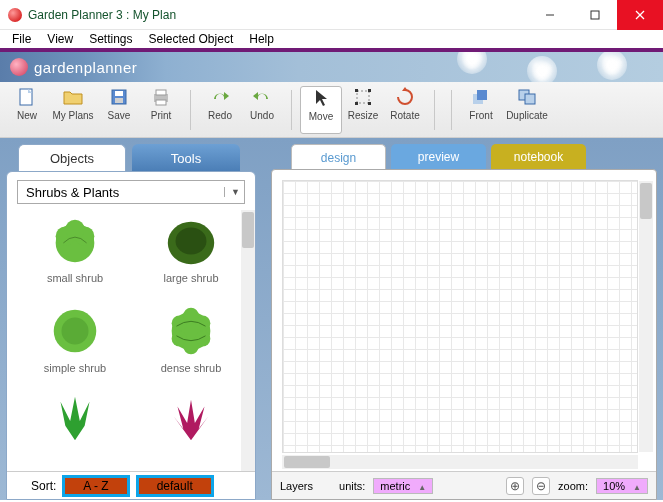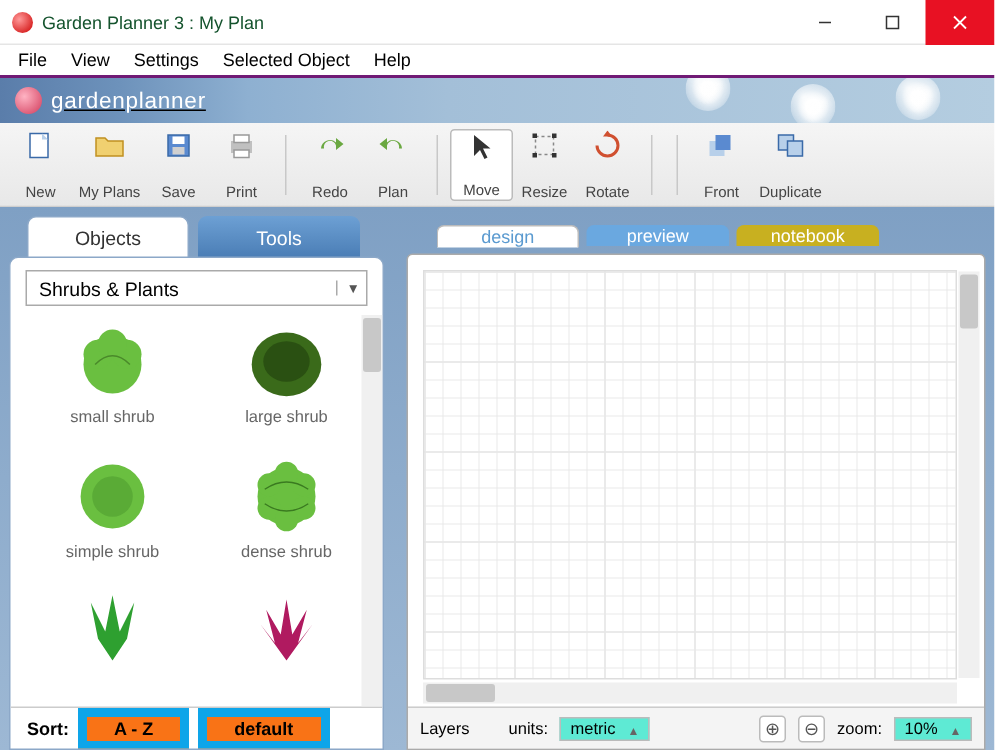--- a/index.html
+++ b/index.html
@@ -5,33 +5,33 @@
 * { margin: 0; padding: 0; box-sizing: border-box; font-family: "Segoe UI", Tahoma, sans-serif; }
 body { width: 663px; height: 502px; background: #fff; overflow: hidden; }
 
 .titlebar { height: 30px; background: #fff; display: flex; align-items: center; padding-left: 8px; border-bottom: 1px solid #e5e5e5; }
 .titlebar .app-icon { width: 14px; height: 14px; border-radius: 50%; background: radial-gradient(circle at 35% 35%, #f99, #c00); margin-right: 6px; }
 .titlebar .title { font-size: 12px; color: #14532d; flex: 1; }
 .titlebar .winbtn { width: 45px; height: 30px; display: flex; align-items: center; justify-content: center; color: #333; cursor: default; }
 .titlebar .winbtn.close { background: #e81123; color: #fff; width: 46px; }
 .titlebar .winbtn svg { stroke: currentColor; }
 
-.menubar { height: 22px; display: flex; align-items: center; padding-left: 4px; font-size: 12px; border-bottom: 2px solid #701a75; }
+.menubar { height: 22px; display: flex; align-items: center; padding-left: 4px; font-size: 12px; border-bottom: 4px solid #701a75; }
 .menubar span { padding: 2px 8px; cursor: default; }
 
-.brandbar { height: 30px; background: linear-gradient(to right, #5a7daa 0%, #6d92bb 12%, #8eb0d1 25%, #a3bfd8 45%, #b4cde0 100%); display: flex; align-items: center; padding-left: 10px; position: relative; overflow: hidden; text-decoration: underline; }
+.brandbar { height: 30px; background: linear-gradient(to right, #5a7daa 0%, #6d92bb 12%, #8eb0d1 25%, #a3bfd8 45%, #b4cde0 100%); display: flex; align-items: center; padding-left: 10px; position: relative; overflow: hidden; }
 .brandbar .logo-dot { width: 18px; height: 18px; border-radius: 50%; background: radial-gradient(circle at 35% 35%, #ffb3c3, #d13a5a); margin-right: 6px; }
 .brandbar .logo-text { color: #fff; font-size: 15px; font-weight: 300; letter-spacing: .5px; }
 .brandbar .blossom { position: absolute; width: 22px; height: 22px; background: radial-gradient(circle, #fff 30%, #fff0 70%); border-radius: 50%; }
 .brandbar .blossom::before { content:""; position:absolute; inset:-4px; background: radial-gradient(circle at 30% 30%, #fff, #fff0 60%), radial-gradient(circle at 70% 40%, #fff, #fff0 60%), radial-gradient(circle at 50% 70%, #fff, #fff0 60%); border-radius:50%; opacity:.9; }
 
 .toolbar { height: 56px; background: linear-gradient(#f5f5f5, #e8e8e8); border-bottom: 1px solid #cfcfcf; display: flex; align-items: center; padding: 0 6px; }
 .toolbar .group { display: flex; }
 .toolbar .sep { width: 1px; height: 40px; background: #c8c8c8; margin: 0 8px; }
-.tbtn { display: flex; flex-direction: column; align-items: center; justify-content: space-between; width: 42px; height: 48px; cursor: default; }
+.tbtn { display: flex; flex-direction: column; align-items: center; justify-content: flex-start; width: 42px; height: 48px; cursor: default; }
 .tbtn.wide { width: 50px; }
 .tbtn .ico { width: 22px; height: 22px; display: flex; align-items: center; justify-content: center; color: #3a6aa8; }
 .tbtn .lbl { font-size: 10px; color: #444; margin-top: 2px; white-space: nowrap; }
 .tbtn.sel { background: #fff; border: 1px solid #bbb; border-radius: 3px; }
 
 .workspace { height: 362px; background: linear-gradient(#7fa0c4, #9db8d4); display: flex; padding: 6px 6px 0 6px; gap: 15px; position: relative; }
 
 .leftpanel { width: 250px; display: flex; flex-direction: column; }
 .lefttabs { display: flex; gap: 6px; height: 28px; margin-left: 12px; }
 .lefttab { width: 108px; border-radius: 6px 6px 0 0; display: flex; align-items: center; justify-content: center; font-size: 13px; cursor: default; }
@@ -39,36 +39,36 @@
 .lefttab.inactive { background: linear-gradient(#6da0d4, #4a7db5); color: #fff; }
 .leftbox { flex: 1; background: #fff; border: 1px solid #8ca8c8; border-radius: 6px 6px 0 0; margin-top: -1px; display: flex; flex-direction: column; overflow: hidden; }
 .catselect { margin: 8px 10px 6px; height: 24px; border: 1px solid #aaa; display: flex; align-items: center; padding: 0 4px 0 8px; font-size: 13px; }
 .catselect .arrow { margin-left: auto; border-left: 1px solid #aaa; padding-left: 6px; color: #555; font-size: 9px; }
 .objgrid { flex: 1; display: grid; grid-template-columns: 1fr 1fr; padding: 2px 6px 2px 10px; overflow: hidden; position: relative; }
 .obj { display: flex; flex-direction: column; align-items: center; justify-content: flex-start; height: 90px; cursor: default; }
 .obj .shape { width: 58px; height: 58px; }
 .obj .objlbl { font-size: 11px; color: #666; margin-top: 2px; }
 .vscroll { position: absolute; right: 0; top: 0; bottom: 0; width: 14px; background: #f0f0f0; }
 .vscroll .thumb { position: absolute; left: 1px; right: 1px; top: 2px; height: 36px; background: #c8c8c8; border-radius: 2px; }
-.sortbar { height: 28px; border-top: 1px solid #ccc; display: flex; align-items: center; padding: 0 11px; font-size: 12px; gap: 6px; font-weight: bold; }
-.sortbtn { border: 6px solid #0ea5e9; padding: 1px 18px; font-size: 12px; background: #f97316; cursor: default; }
+.sortbar { height: 28px; border-top: 1px solid #ccc; display: flex; align-items: center; padding: 0 24px; font-size: 12px; gap: 6px; }
+.sortbtn { border: 3px solid #0ea5e9; padding: 1px 18px; font-size: 12px; background: #c2410c; cursor: default; }
 
 .rightpanel { flex: 1; display: flex; flex-direction: column; }
-.righttabs { display: flex; gap: 5px; height: 26px; margin-left: 20px; align-items: center; }
+.righttabs { display: flex; gap: 5px; height: 26px; margin-left: 20px; }
 .rtab { width: 95px; border-radius: 5px 5px 0 0; display: flex; align-items: center; justify-content: center; font-size: 12px; cursor: default; }
 .rtab.design { background: #fff; color: #5a9ad0; border: 1px solid #bbb; border-bottom: none; }
 .rtab.preview { background: #6aa8e0; color: #fff; }
 .rtab.notebook { background: #c8b020; color: #fff; }
 .canvaswrap { flex: 1; background: #fff; border: 1px solid #aaa; border-radius: 4px 4px 0 0; margin-top: -1px; display: flex; flex-direction: column; overflow: hidden; }
 .canvas { flex: 1; background-image: linear-gradient(#e8e8e8 1px, transparent 1px), linear-gradient(90deg, #e8e8e8 1px, transparent 1px), linear-gradient(#d8d8d8 1px, transparent 1px), linear-gradient(90deg, #d8d8d8 1px, transparent 1px); background-size: 12px 12px, 12px 12px, 60px 60px, 60px 60px; margin: 10px 18px 0 10px; position: relative; border: 1px solid #ddd; }
 .canvas .vscroll { right: -16px; top: 0; bottom: 0; }
 .hscroll { height: 14px; margin: 2px 18px 2px 10px; background: #f0f0f0; position: relative; }
 .hscroll .thumb { position: absolute; top: 1px; bottom: 1px; left: 2px; width: 46px; background: #c8c8c8; border-radius: 2px; }
 .statusbar { height: 28px; background: #f4f4f4; border-top: 1px solid #ccc; display: flex; align-items: center; padding: 0 8px; font-size: 11px; gap: 8px; }
-.statusbar .combo { border: 1px solid #bbb; padding: 1px 6px; display: flex; align-items: flex-end; gap: 8px; background: #5eead4; }
+.statusbar .combo { border: 1px solid #bbb; padding: 1px 6px; display: flex; align-items: flex-end; gap: 8px; background: #f0abfc; }
 .statusbar .combo .tri { font-size: 8px; color: #666; }
 .statusbar .zbtn { width: 18px; height: 18px; border: 1px solid #bbb; border-radius: 3px; display: flex; align-items: center; justify-content: center; font-size: 12px; color: #555; background: #fff; cursor: default; }
 
 
 .shrub-simple { fill: #6abf40; }
 .shrub-dark { fill: #3a6a1a; }
 .shrub-spiky { fill: #2ea030; }
 .shrub-pink { fill: #b01a60; }
 </style>
 </head>
@@ -160,21 +160,21 @@
           </svg>
         </div>
         <div class="lbl">Redo</div>
       </div>
     <div class="tbtn">
         <div class="ico">
           <svg width="20" height="16">
             <path d="M16 10 A6 6 0 0 0 6 6 L6 3 L1 7 L6 11 L6 8 A4 4 0 0 1 14 10" fill="#6aa840"></path>
           </svg>
         </div>
-        <div class="lbl">Plan</div>
+        <div class="lbl">Undo</div>
       </div>
   </div>
   <div class="sep"></div>
   <div class="group">
     <div class="tbtn sel">
         <div class="ico">
           <svg width="16" height="20">
             <path d="M3 2 L3 16 L7 12 L10 18 L12 17 L9 11 L14 11 Z" fill="#333"></path>
           </svg>
         </div>

